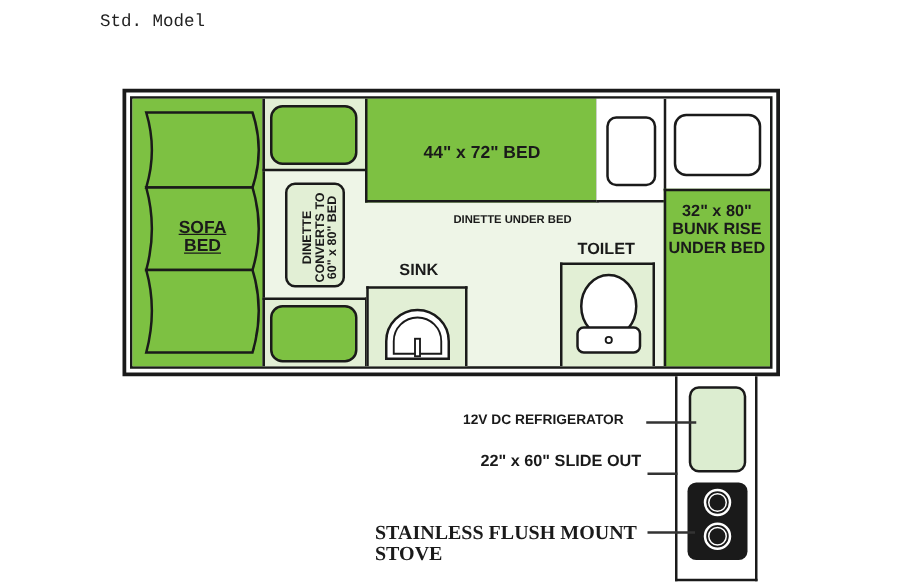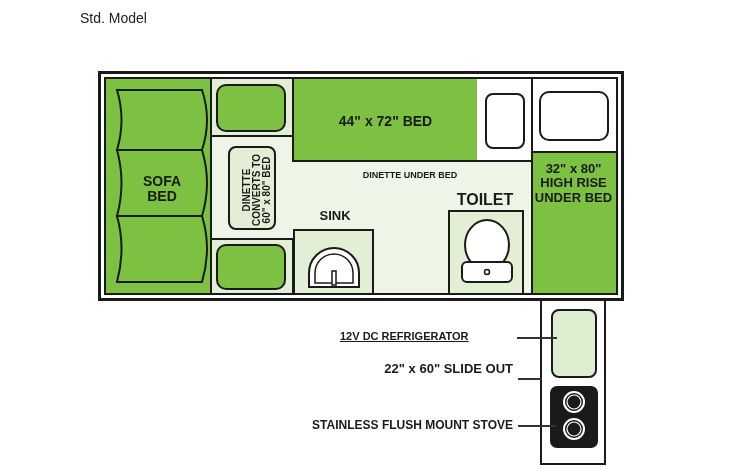--- a/index.html
+++ b/index.html
@@ -1,18 +1,18 @@
 <!DOCTYPE html>
 <html><head>
 <meta charset="utf-8">
 <style>
   html,body{margin:0;padding:0;background:#ffffff;}
   body{width:731px;height:469px;position:relative;overflow:hidden;font-family:"DejaVu Sans",sans-serif;}
   .abs{position:absolute;box-sizing:border-box;}
-  .title{left:80px;top:10px;font-size:14px;color:#222;font-family:Liberation Sans, sans-serif;}
+  .title{left:80px;top:10px;font-size:14px;color:#222;font-family:Liberation Mono, monospace;}
   .outer{left:98px;top:71px;width:526px;height:230px;border:3px solid #1a1a1a;background:#ffffff;}
   .inner{left:104px;top:77px;width:514px;height:218px;border:2px solid #1a1a1a;background:#eef5e7;}
   .green{background:#7dc142;}
   .lt{background:#e2efd5;}
   .bd{border:2px solid #1a1a1a;}
   .lbl{font-family:"Liberation Sans",sans-serif;font-weight:bold;color:#1a1a1a;text-align:center;line-height:1.05;}
   .cushion{border:2px solid #1a1a1a;border-radius:10px;background:#7dc142;}
   .wcushion{border:2px solid #1a1a1a;border-radius:8px;background:#ffffff;}
   .lead{background:#333;height:2px;}
   svg{position:absolute;}
@@ -24,21 +24,21 @@
 
 <div class="abs outer"></div>
 <div class="abs inner"></div>
 
 <div class="abs green bd" style="left:106px;top:79px;width:106px;height:214px;border-width:0 2px 0 0;"></div>
 <svg style="left:112px;top:88px;" width="100" height="200">
   <path d="M5,2 L90,2 Q100,32 90,62 L5,62 Q14,32 5,2 Z" fill="#7dc142" stroke="#1a1a1a" stroke-width="2"></path>
   <path d="M5,62 L90,62 Q100,95 90,128 L5,128 Q14,95 5,62 Z" fill="#7dc142" stroke="#1a1a1a" stroke-width="2"></path>
   <path d="M5,128 L90,128 Q100,160 90,194 L5,194 Q14,160 5,128 Z" fill="#7dc142" stroke="#1a1a1a" stroke-width="2"></path>
 </svg>
-<div class="abs lbl" style="left:130px;top:174px;width:64px;font-size:14px;">
+<div class="abs lbl" style="left:130px;top:174px;width:64px;font-size:14px;text-decoration:underline;">
   <div>SOFA</div>
   <div>BED</div>
 </div>
 
 <div class="abs lt bd" style="left:210px;top:79px;width:84px;height:58px;border-width:0 2px 2px 2px;"></div>
 <div class="abs cushion" style="left:216px;top:84px;width:70px;height:48px;"></div>
 <div class="abs lt bd" style="left:210px;top:238px;width:84px;height:55px;border-width:2px 2px 0 2px;"></div>
 <div class="abs cushion" style="left:216px;top:244px;width:70px;height:46px;"></div>
 
 <div class="abs lt" style="left:228px;top:146px;width:48px;height:84px;border:2px solid #1a1a1a;border-radius:8px;"></div>
@@ -53,35 +53,35 @@
 
 <div class="abs bd" style="left:477px;top:79px;width:56px;height:83px;background:#fff;border-width:0 0 2px 0;"></div>
 <div class="abs wcushion" style="left:485px;top:93px;width:40px;height:56px;"></div>
 
 <div class="abs bd" style="left:531px;top:79px;width:85px;height:73px;background:#fff;border-width:0 0 0 2px;"></div>
 <div class="abs wcushion" style="left:539px;top:91px;width:70px;height:50px;border-radius:10px;"></div>
 
 <div class="abs green bd" style="left:531px;top:151px;width:85px;height:142px;border-width:2px 0 0 2px;"></div>
 <div class="abs lbl" style="left:531px;top:162px;width:85px;font-size:13px;line-height:1.1;">
   <div>32" x 80"</div>
-  <div>HIGH RISE</div>
+  <div>BUNK RISE</div>
   <div>UNDER BED</div>
 </div>
 
 <div class="abs lbl" style="left:340px;top:171px;width:140px;font-size:9px;">DINETTE UNDER BED</div>
 
 <div class="abs lbl" style="left:310px;top:209px;width:50px;font-size:13px;">SINK</div>
 <div class="abs lt bd" style="left:293px;top:229px;width:81px;height:64px;border-width:2px 2px 0 2px;"></div>
 <svg style="left:303px;top:243px;" width="62" height="48">
   <path d="M6,44 L6,30 A25,25 0 0 1 56,30 L56,44 Z" fill="#fff" stroke="#1a1a1a" stroke-width="2"></path>
   <path d="M12,40 L12,30 A19,19 0 0 1 50,30 L50,40 Z" fill="#fff" stroke="#1a1a1a" stroke-width="1.5"></path>
   <rect x="29" y="28" width="4" height="14" fill="#fff" stroke="#1a1a1a" stroke-width="1.5"></rect>
 </svg>
 
-<div class="abs lbl" style="left:455px;top:192px;width:60px;font-size:16px;">TOILET</div>
+<div class="abs lbl" style="left:455px;top:192px;width:60px;font-size:13px;">TOILET</div>
 <div class="abs lt bd" style="left:448px;top:210px;width:76px;height:83px;border-width:2px 2px 0 2px;"></div>
 <svg style="left:456px;top:218px;" width="62" height="68">
   <ellipse cx="31" cy="27" rx="22" ry="25" fill="#fff" stroke="#1a1a1a" stroke-width="2"></ellipse>
   <rect x="6" y="44" width="50" height="20" rx="5" fill="#fff" stroke="#1a1a1a" stroke-width="2"></rect>
   <circle cx="31" cy="54" r="2.5" fill="#fff" stroke="#1a1a1a" stroke-width="1.5"></circle>
 </svg>
 
 <div class="abs" style="left:540px;top:301px;width:66px;height:164px;border:2px solid #1a1a1a;border-top:none;background:#fff;"></div>
 <div class="abs" style="left:551px;top:309px;width:46px;height:69px;background:#dcedd0;border:2px solid #1a1a1a;border-radius:8px;"></div>
 <div class="abs" style="left:550px;top:386px;width:48px;height:62px;background:#1a1a1a;border-radius:7px;"></div>
@@ -89,17 +89,17 @@
   <circle cx="24" cy="16" r="10" fill="none" stroke="#fff" stroke-width="2"></circle>
   <circle cx="24" cy="16" r="7" fill="none" stroke="#fff" stroke-width="1.2"></circle>
   <circle cx="24" cy="43" r="10" fill="none" stroke="#fff" stroke-width="2"></circle>
   <circle cx="24" cy="43" r="7" fill="none" stroke="#fff" stroke-width="1.2"></circle>
 </svg>
 
 <div class="abs lead" style="left:517px;top:337px;width:40px;"></div>
 <div class="abs lead" style="left:518px;top:378px;width:24px;"></div>
 <div class="abs lead" style="left:518px;top:425px;width:38px;"></div>
 
-<div class="abs lbl" style="left:340px;top:331px;width:183px;font-size:11px;text-align:left;text-decoration:underline;">12V DC REFRIGERATOR</div>
+<div class="abs lbl" style="left:316px;top:331px;width:183px;font-size:11px;text-align:right;">12V DC REFRIGERATOR</div>
 <div class="abs lbl" style="left:330px;top:362px;width:183px;font-size:13px;text-align:right;line-height:1.15;">
   <div>22" x 60" SLIDE OUT</div>
 </div>
-<div class="abs lbl" style="left:300px;top:419px;width:213px;font-size:12px;text-align:right;">STAINLESS FLUSH MOUNT STOVE</div>
+<div class="abs lbl" style="left:300px;top:419px;width:213px;font-size:16px;text-align:left;font-family:Liberation Serif, serif;">STAINLESS FLUSH MOUNT STOVE</div>
 
 </body></html>

